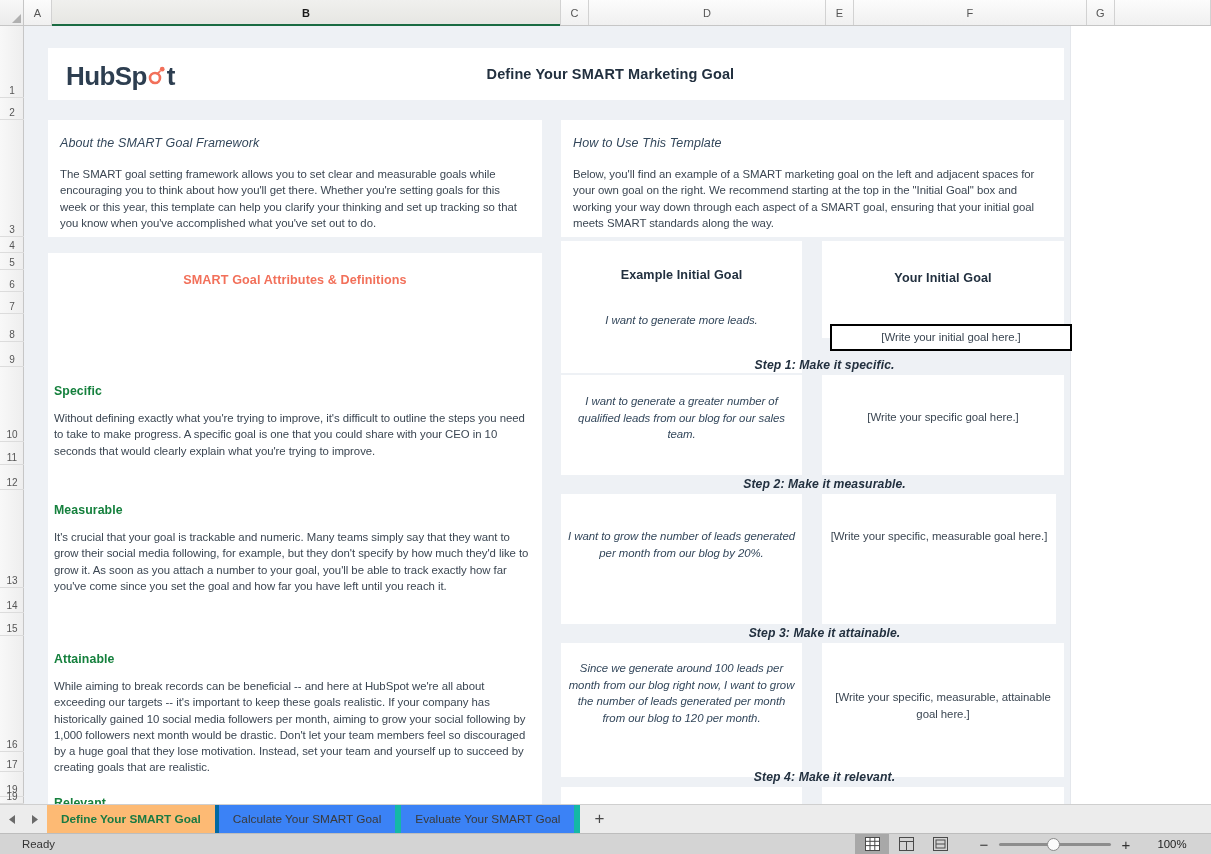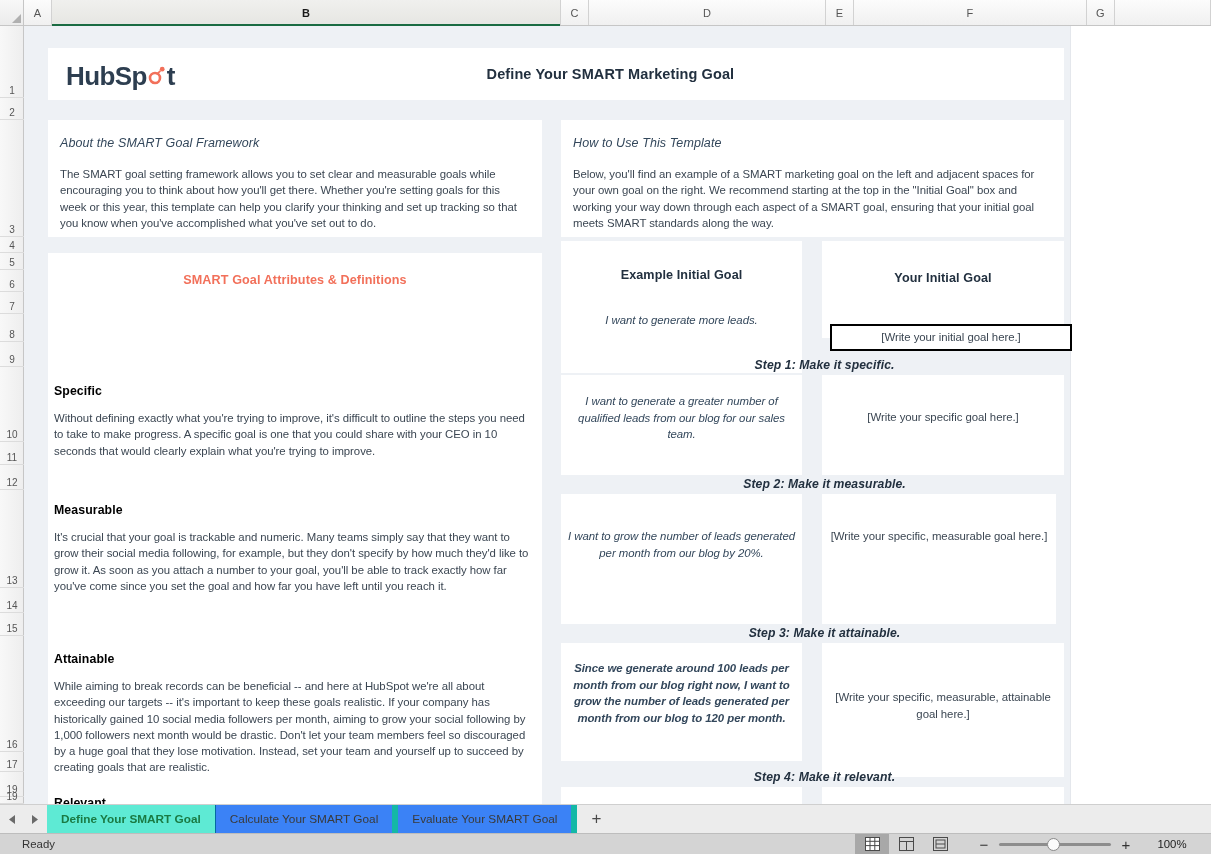--- a/index.html
+++ b/index.html
@@ -104,21 +104,21 @@
   }
   .info-card { padding: 16px 14px 12px 12px; }
 
   
   .attr-card { padding: 0; }
   .attr-heading {
     text-align: center; color: #f2705a; font-weight: bold;
     font-size: 12.6px; padding-top: 20px; letter-spacing: .1px;
   }
   .attr-term {
-    color: #000000; font-weight: bold; font-size: 12.3px;
+    color: #15803d; font-weight: bold; font-size: 12.3px;
     letter-spacing: .1px;
   }
   .attr-def {
     font-size: 11.4px; color: #3b4652; line-height: 16.3px;
     letter-spacing: -.05px; margin-top: 12px;
   }
   .attr-block { position: absolute; left: 6px; right: 8px; }
 
   
   .goal-head {
@@ -150,22 +150,22 @@
     display: flex; align-items: stretch;
   }
   .tab-nav { display: flex; align-items: center; padding: 0 8px; gap: 13px; }
   .nav-arrow { cursor: default; width: 9px; height: 11px; position: relative; }
   .tab {
     display: flex; align-items: center; padding: 0 14px;
     font-size: 11.8px; color: #3a3a3a; background: #3b82f6;
     border-right: 6px solid #14b8a6;
   }
   .tab.active {
-    background: #5eead4; color: #1a7a43; font-weight: bold;
-    border-right: 1px solid #0369a1;
+    background: #fdba74; color: #1a7a43; font-weight: bold;
+    border-right: 4px solid #0369a1;
     text-align: center;
   }
   .tab-add {
     display: flex; align-items: center; justify-content: center;
     width: 38px; font-size: 17px; color: #4a4a4a; font-weight: 300;
   }
 
   
   .status-bar {
     position: absolute; left: 0; top: 833px; width: 1211px; height: 21px;
@@ -317,21 +317,21 @@
 
     <div class="step-label" style="left:537px; top:451px; width:503px;">Step 2: Make it measurable.</div>
     <div class="card" style="left:537px; top:468px; width:241px; height:130px;">
       <div class="goal-text" style="margin-top:34px; padding:0 4px;">I want to grow the number of leads generated per month from our blog by 20%.</div>
     </div>
     <div class="card" style="left:798px; top:468px; width:234px; height:130px;">
       <div class="goal-placeholder" style="margin-top:34px; padding:0 4px;">[Write your specific, measurable goal here.]</div>
     </div>
 
     <div class="step-label" style="left:537px; top:600px; width:503px;">Step 3: Make it attainable.</div>
-    <div class="card" style="left:537px; top:617px; width:241px; height:118px;font-weight:bold;">
+    <div class="card" style="left:537px; top:617px; width:241px; height:134px;">
       <div class="goal-text" style="margin-top:17px; padding:0 4px;">Since we generate around 100 leads per month from our blog right now, I want to grow the number of leads generated per month from our blog to 120 per month.</div>
     </div>
     <div class="card" style="left:798px; top:617px; width:242px; height:134px;">
       <div class="goal-placeholder" style="margin-top:46px; padding:0 6px;">[Write your specific, measurable, attainable goal here.]</div>
     </div>
 
     <div class="step-label" style="left:537px; top:744px; width:503px;">Step 4: Make it relevant.</div>
     <div class="card" style="left:537px; top:761px; width:241px; height:17px;"></div>
     <div class="card" style="left:798px; top:761px; width:242px; height:17px;"></div>
   </div>

